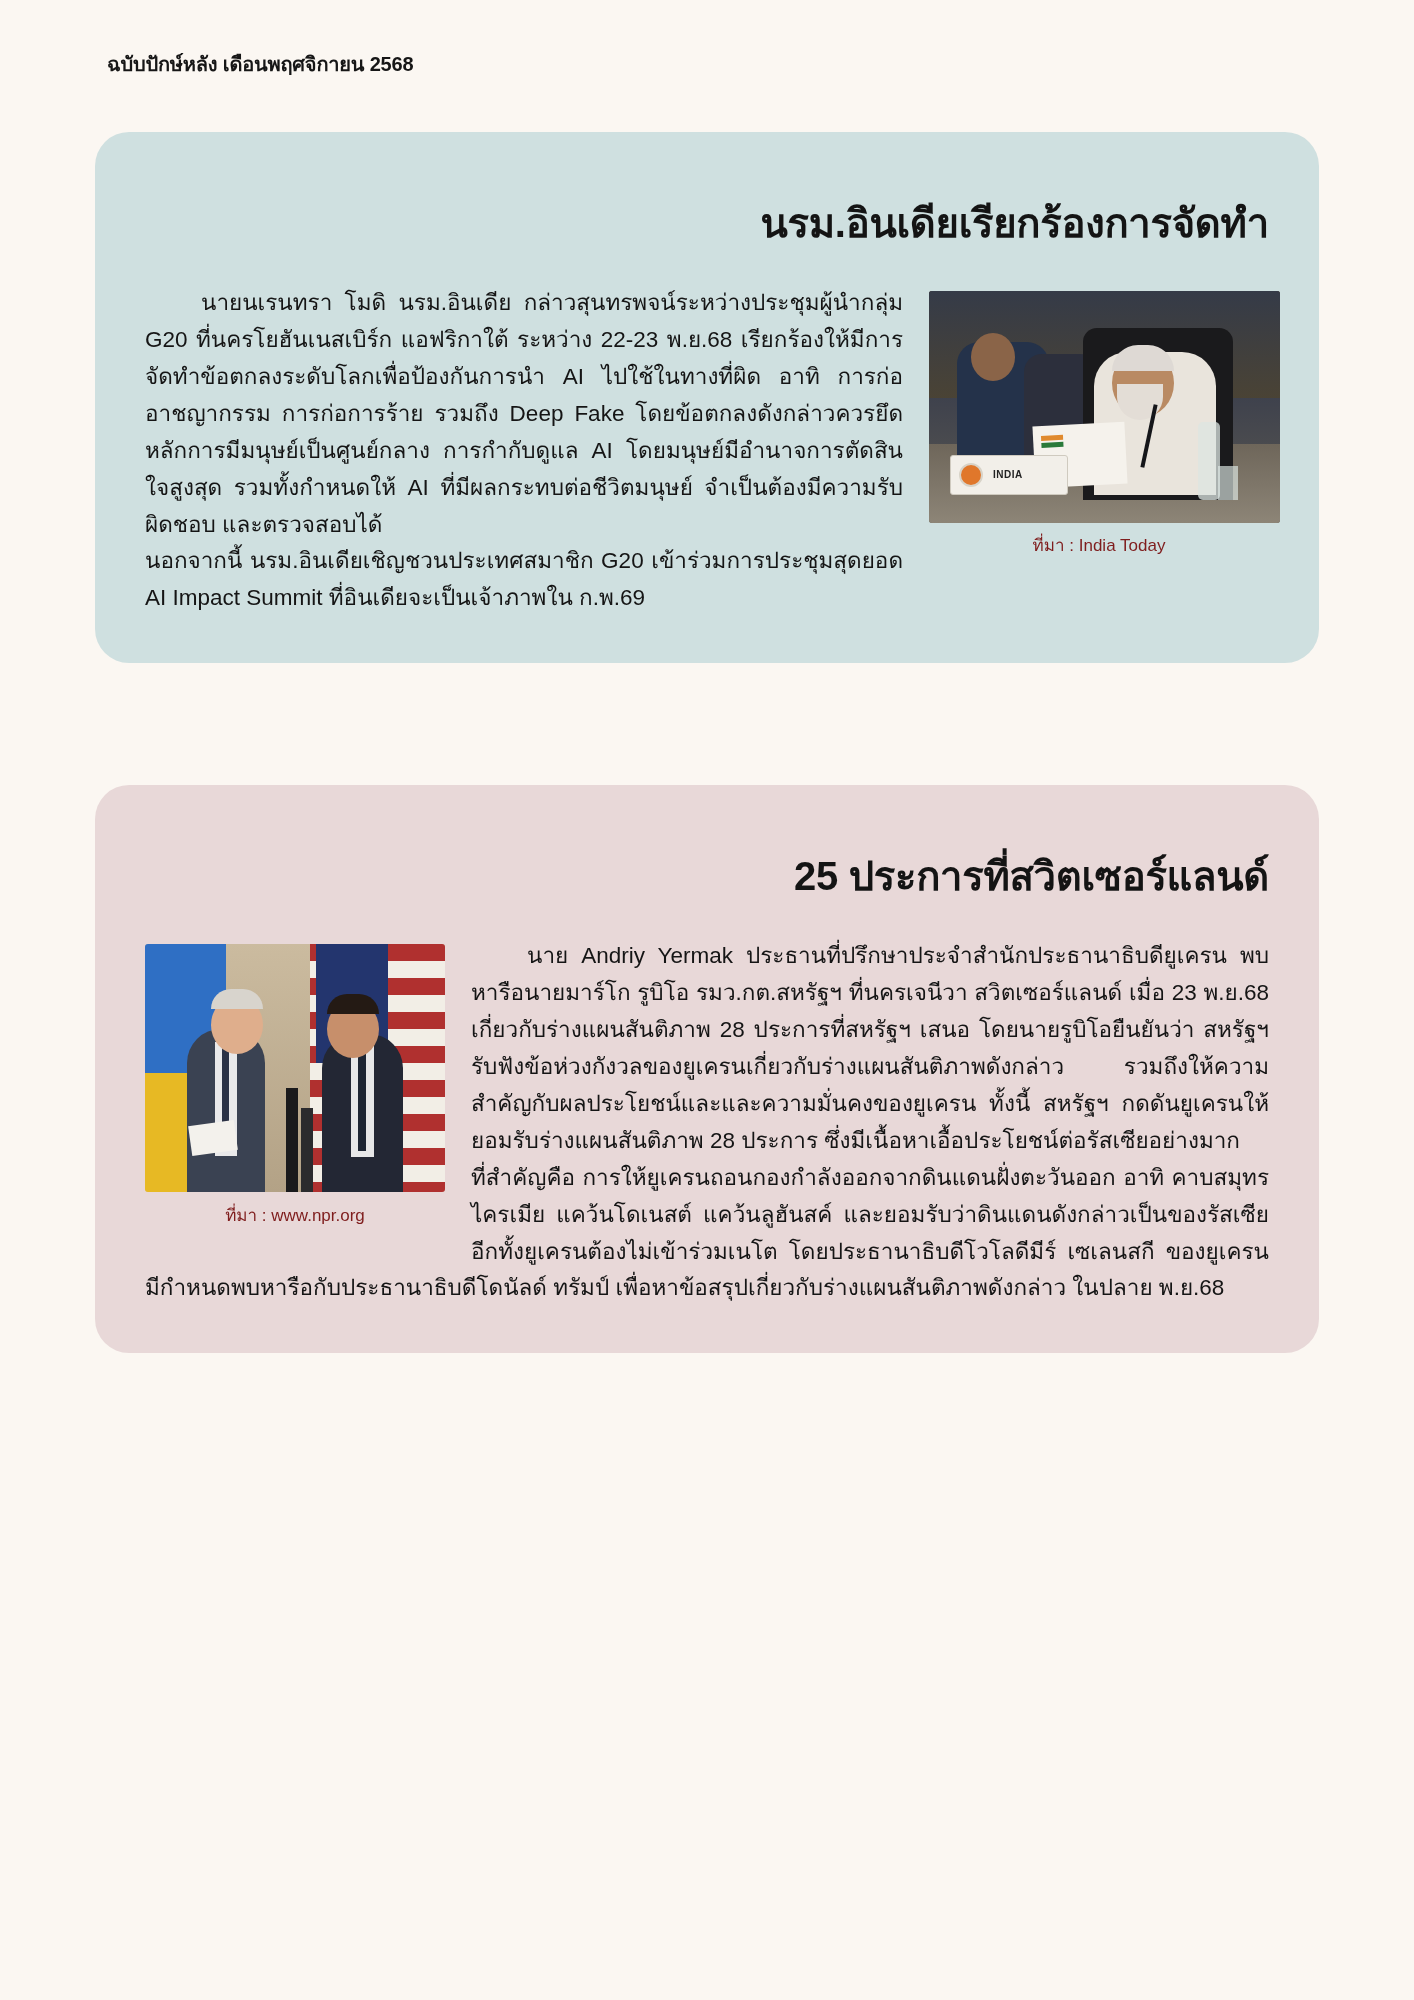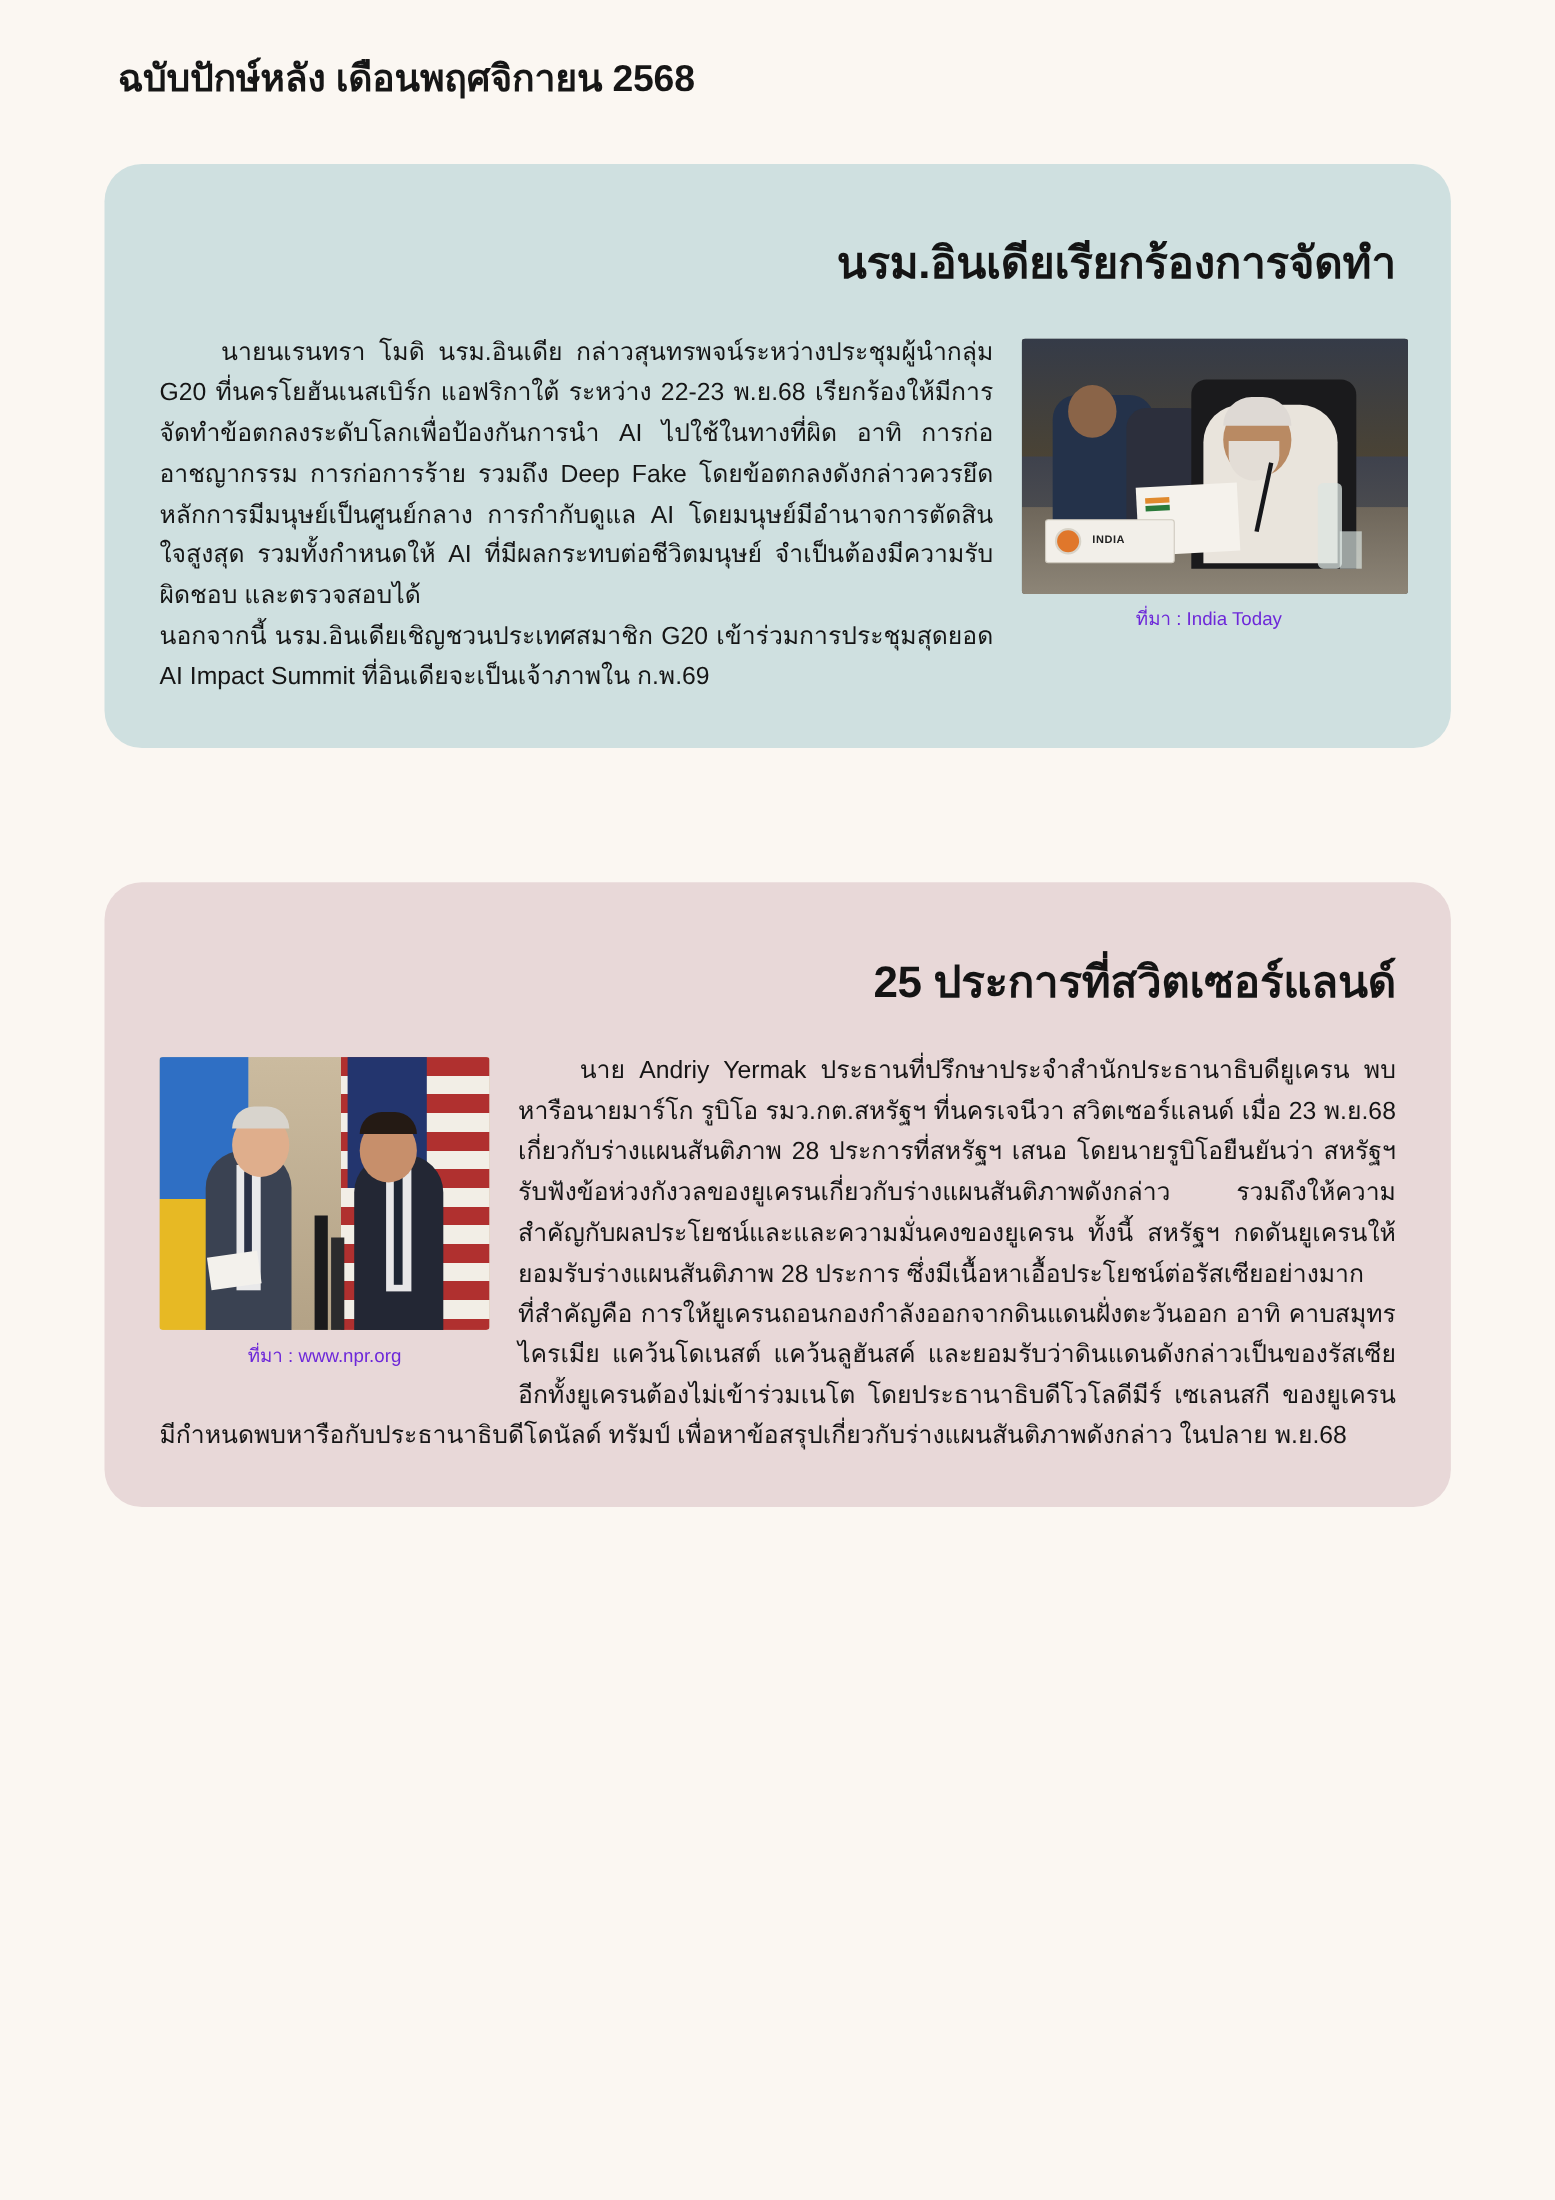--- a/index.html
+++ b/index.html
@@ -19,21 +19,21 @@
 
   .page {
     width: 1414px;
     height: 2000px;
     box-sizing: border-box;
     padding: 40px 95px 0 95px;
     position: relative;
   }
 
   .issue-header {
-    font-size: 34px;
+    font-size: 20px;
     font-weight: bold;
     letter-spacing: -0.2px;
     color: #161616;
     margin: 12px 0 0 12px;
     line-height: 1.2;
   }
 
   .card {
     border-radius: 34px;
     box-sizing: border-box;
@@ -88,21 +88,21 @@
     width: 100%;
     border-radius: 3px;
     display: block;
     overflow: hidden;
     position: relative;
   }
 
   .figure .caption {
     text-align: center;
     font-size: 17px;
-    color: #6d28d9;
+    color: #7f1d1d;
     margin-top: 9px;
   }
 
   .figure-left .caption {
     margin-top: 10px;
   }
 
   .para + .para {
     margin-top: 0;
   }

